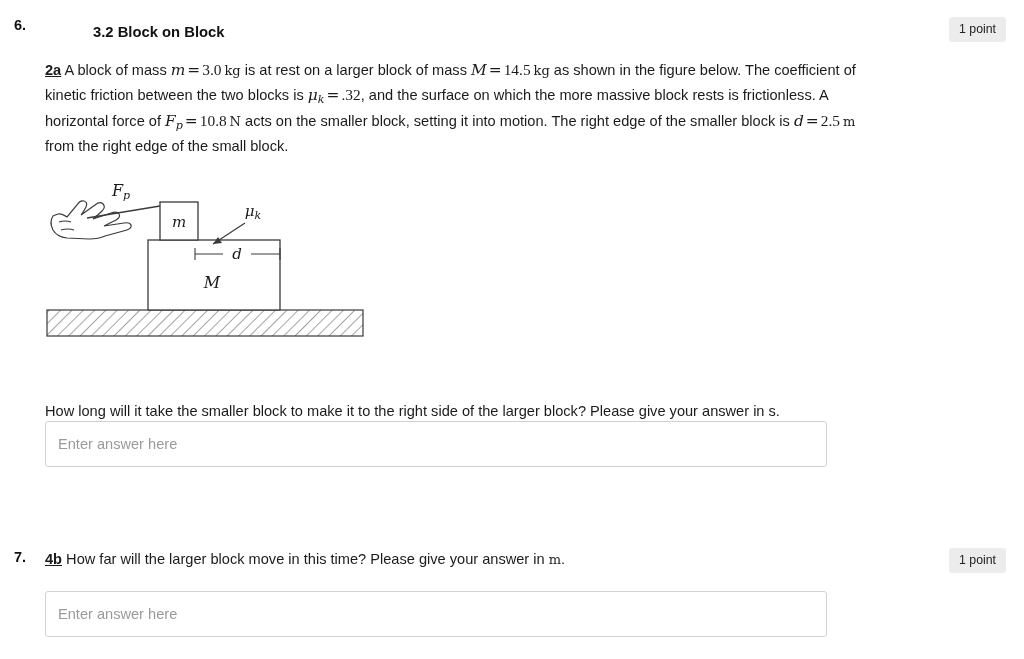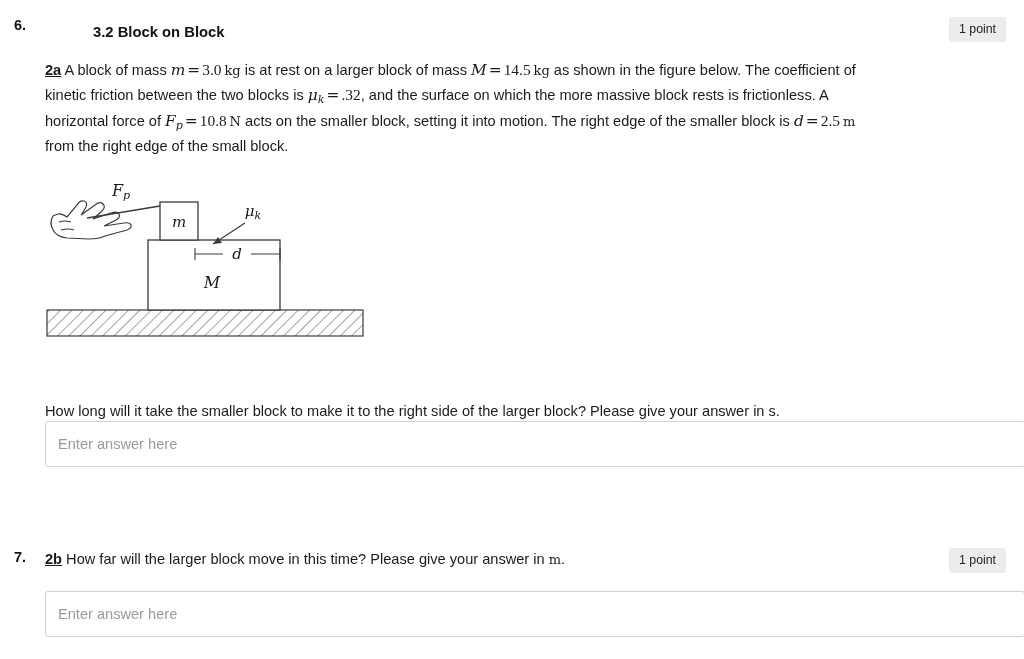--- a/index.html
+++ b/index.html
@@ -96,21 +96,21 @@
   .unit {
     font-family: "DejaVu Serif", serif;
     font-style: normal;
     font-size: 13px;
   }
 
   
   .answer-input {
     position: absolute;
     left: 45px;
-    width: 980px;
+    width: 782px;
     height: 46px;
     box-sizing: border-box;
     border: 1px solid #d2d2d2;
     border-radius: 3px;
     background: #fff;
     font-family: "Liberation Sans", sans-serif;
     font-size: 14.6px;
     color: #111;
     padding: 0 12px;
     outline: none;
@@ -191,21 +191,21 @@
     <div class="body-text" style="top:400px;">How long will it take the smaller block to make it to the right side of the larger block? Please give your answer in s.</div>
 
     <input class="answer-input" style="top: 421px;" type="text" placeholder="Enter answer here">
   </div>
 
   <div class="question">
 
     <span class="q-number" style="top:549px;">7.</span>
 
     <div class="body-text" style="top:548px;">
-      <span class="lbl">2b</span>
+      <span class="lbl">4b</span>
       <span>
         How far will the larger block move in this time? Please give your answer in <span class="unit">m</span>.
       </span>
     </div>
 
     <span class="points-badge" style="top:548px;">1 point</span>
 
     <input class="answer-input" style="top: 591px;" type="text" placeholder="Enter answer here">
   </div>
 

